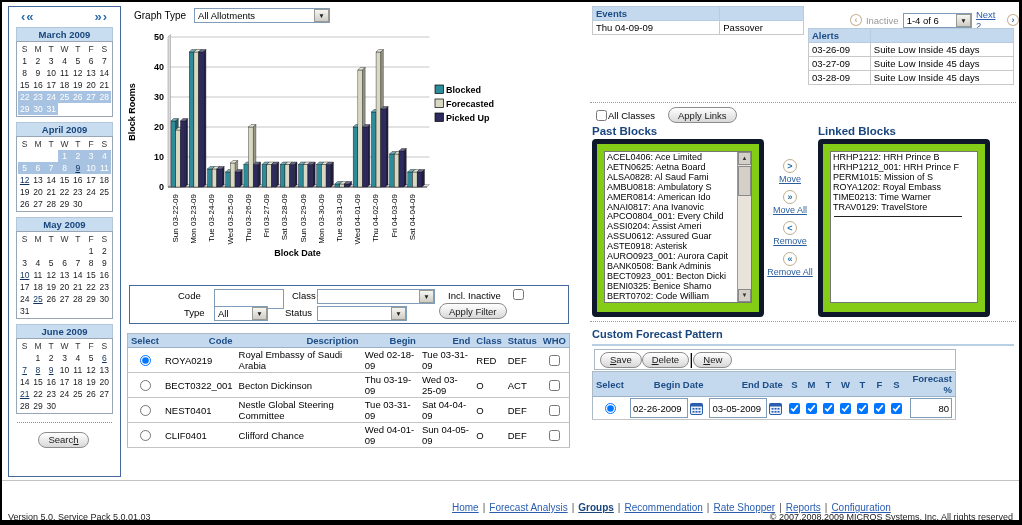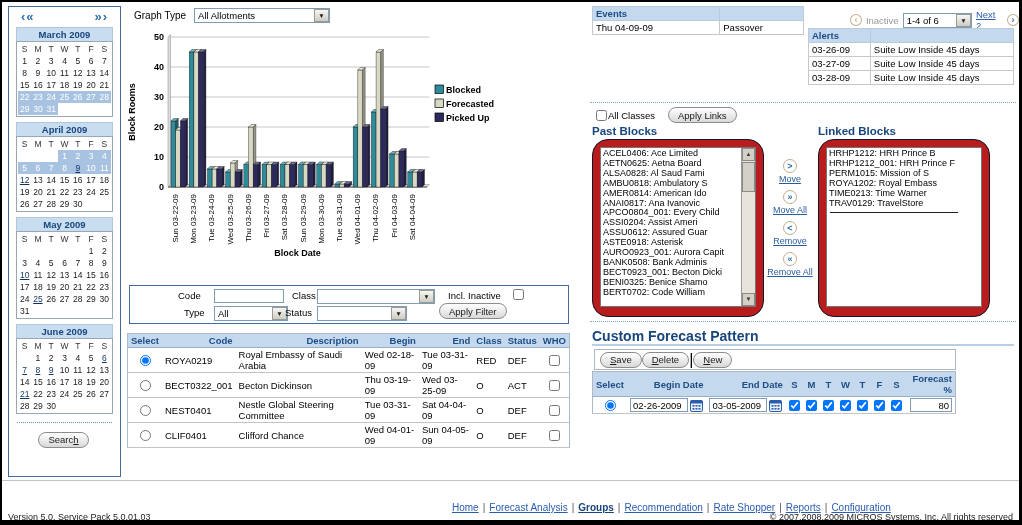--- a/index.html
+++ b/index.html
@@ -25,37 +25,37 @@
   #search-area { margin:8px 8px 0 8px; border-top:1px dotted #7b8ea8; padding:6px 2px 0 0; text-align:center; }
 
   
   .pill { display:inline-block; border:1px solid #8c8c8c; border-radius:9px;
           background:linear-gradient(#ffffff,#d8d8d8); font-size:9.5px; padding:1.5px 9px;
           color:#1a1a1a; cursor:pointer; white-space:nowrap; }
   .sel { display:inline-flex; align-items:center; border:1px solid #7f9db9; background:#fff; height:15px; font-size:9.5px; }
   .sel-text { flex:1; padding:0 3px; overflow:hidden; white-space:nowrap; color:#000; }
   .sel-btn { width:15px; height:13px; background:linear-gradient(#f6f6f2,#cfccc4);
              border:1px solid #9a9a94; font-size:6.5px; line-height:11px; text-align:center; color:#222; cursor:pointer; }
-  .inp { border:1px solid #7f9db9; height:14px; font-size:9.5px; font-family:inherit; padding:0 2px; background:#fff; }
+  .inp { border:1px solid #7f9db9; height:20px; font-size:9.5px; font-family:inherit; padding:0 2px; background:#fff; }
   .cb, .rb { width:11px; height:11px; margin:0; vertical-align:middle; }
   .lbl { font-size:9.5px; color:#000; }
   .sec-title { color:#17457c; font-weight:bold; font-size:11.5px; }
   .dotted { border-top:1px dotted #8fa1ba; height:0; }
 
   
   table { border-collapse:collapse; }
   .tbl { border:1px solid #aeb9c6; background:#fff; }
   .tbl th { background:#c5d9ee; color:#1c4d86; font-weight:bold; text-align:left;
             font-size:9.5px; padding:1px 3px; border:1px solid #b9cbdf; }
   .tbl td { font-size:9.5px; color:#000; padding:1px 3px; border:1px solid #c8c8c8; background:#fff; }
   .grid-tbl th { border:0; border-bottom:1px solid #9ab0c6;text-align:right; }
   .grid-tbl td { border:0; border-bottom:1px solid #c4c4c4; }
 
   
-  .lb-outer { position:absolute; border:1px solid #0f172a; border-radius:16px; background:#b91c1c; }
+  .lb-outer { position:absolute; border:5px solid #0f172a; border-radius:4px; background:#84cc16; }
   .lb { position:absolute; left:7px; top:7px; right:7px; bottom:9px; border:1px solid #767676;
         background:#fff; display:flex; overflow:hidden; }
   .lb-items { flex:1; overflow:hidden; padding-top:1px; }
   .lb-item { font-size:9px; line-height:9.9px; padding:0 2px; white-space:nowrap; color:#000; cursor:default; }
   .lb-underline { width:128px; border-bottom:1px solid #222; margin:4px 0 0 3px; height:0; }
   .sb { width:14px; background:#e8e4dc; border-left:1px solid #999; display:flex; flex-direction:column; }
   .sb-btn { height:13px; background:#d4d0c8; border:1px solid #8a8a8a; font-size:6px; line-height:11px; text-align:center; color:#333; }
   .sb-thumb { height:30px; background:#d4d0c8; border:1px solid #8a8a8a; margin:1px 0; }
   .sb-track { flex:1; }
 
@@ -543,21 +543,21 @@
     <input class="abs inp" style="left: 84px; top: 3px; width: 70px;" value="">
     <span class="abs lbl" style="left:162px; top:4px;">Class</span>
     <span class="abs sel" style="left:187px; top:3px; width:118px;">
       <span class="sel-text"></span>
       <span class="sel-btn">▼</span>
     </span>
     <span class="abs lbl" style="left:318px; top:4px;">Incl. Inactive</span>
     <input type="checkbox" class="abs cb" style="left: 383px; top: 3px;">
 
     <span class="abs lbl" style="left:54px; top:21px;">Type</span>
-    <span class="abs sel" style="left:84px; top:20px; width:74px;">
+    <span class="abs sel" style="left:84px; top:20px; width:54px;">
       <span class="sel-text">All</span>
       <span class="sel-btn">▼</span>
     </span>
     <span class="abs lbl" style="left:155px; top:21px;">Status</span>
     <span class="abs sel" style="left:187px; top:20px; width:90px;">
       <span class="sel-text"></span>
       <span class="sel-btn">▼</span>
     </span>
     <span class="abs pill" style="left:309px; top:17px;">Apply Filter</span>
   </div>
@@ -744,21 +744,21 @@
           <div class="lb-item">PERM1015: Mission of S</div>
           <div class="lb-item">ROYA1202: Royal Embass</div>
           <div class="lb-item">TIME0213: Time Warner</div>
           <div class="lb-item">TRAV0129: TravelStore</div>
           <div class="lb-underline"></div>
         </div>
     </div>
   </div>
 
   <div class="abs dotted" style="left:588px; top:319px; width:426px;"></div>
-  <div class="abs sec-title" style="left:590px; top:326px; font-size:14px;">Custom Forecast Pattern</div>
+  <div class="abs sec-title" style="left:590px; top:326px; font-size:11px;">Custom Forecast Pattern</div>
   <div class="abs" style="left:590px; top:342px; width:422px; border-top:2px solid #b9cfe4;"></div>
 
   <div class="abs" id="cfp-buttons" style="left:592px; top:347px; width:362px; height:21px; border:1px solid #aab8c8; display:flex; align-items:center; padding:0 5px;">
       <span class="pill"><u>S</u>ave</span>
       <span class="pill"><u>D</u>elete</span>
       <span>|</span>
       <span class="pill"><u>N</u>ew</span>
     </div>
 
   <table class="abs tbl grid-tbl" id="cfp-table" style="left:590px; top:369px; width:364px;">

